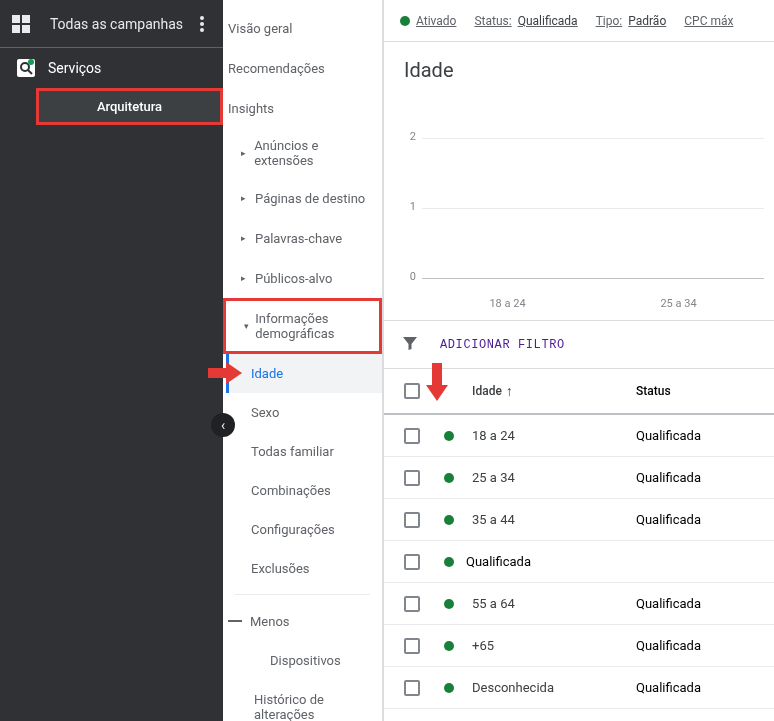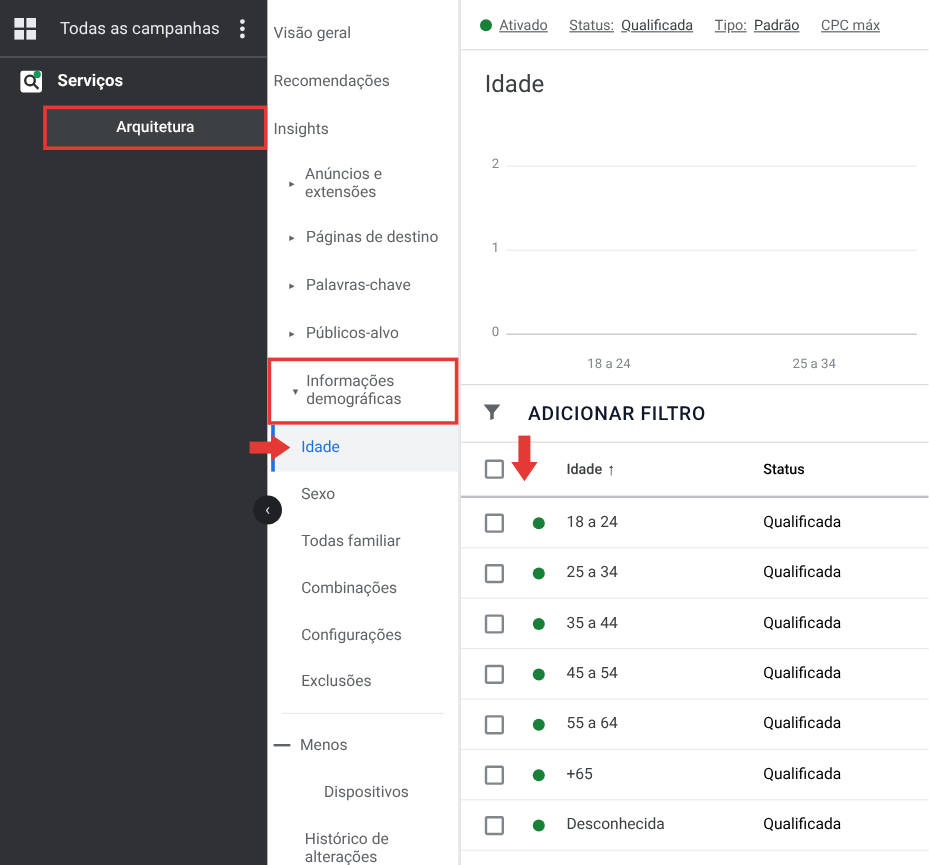--- a/index.html
+++ b/index.html
@@ -11,21 +11,21 @@
 .sd-header { display: flex; align-items: center; height: 48px; padding: 0 12px; border-bottom: 1px solid #5f6368; }
 .grid-icon { display: grid; grid-template-columns: 8px 8px; grid-template-rows: 8px 8px; gap: 2px; margin-right: 10px; }
 .grid-icon span { background: #e8eaed; }
 .sd-title { flex: 1; font-size: 14px; color: #e8eaed; }
 .dots-icon { width: 18px; display: flex; flex-direction: column; align-items: center; gap: 2px; }
 .dots-icon span { width: 4px; height: 4px; background: #e8eaed; border-radius: 50%; }
 .sd-subheader { display: flex; align-items: center; padding: 14px 12px; color: #9aa0a6; font-size: 13px; }
 .swap-icon { font-size: 16px; color: #e8eaed; }
 .sd-item { display: flex; align-items: center; height: 40px; padding: 0 16px; gap: 12px; cursor: pointer; }
 .mag-icon { display:inline-flex;align-items:center;justify-content:center; }
-.sd-item-label { color: #fff; font-size: 14px; font-weight: 700; }
+.sd-item-label { color: #fff; font-size: 14px; font-weight: 400; }
 .sd-sub { margin-left: 36px; }
 .sd-sub-item { padding: 8px 18px; color: #fff; font-weight: 500; font-size: 13px; cursor: pointer; background: #3c4043; border: 3px solid #e53935; position: relative; }
 
 .sidebar-dark { position: relative; text-align: center; }
 .collapse-handle { position: absolute; right: -12px; top: 413px; width: 24px; height: 24px; background: #202124; border-radius: 50%; display: flex; align-items: center; justify-content: center; color: #e8eaed; font-size: 14px; z-index: 5; }
 
 
 .panel-light { width: 160px; background: #fff; border-right: 1px solid #dadce0; padding-top: 8px; position: relative; overflow: visible; }
 .pl-item { display: flex; align-items: center; min-height: 40px; padding: 10px 12px 10px 18px; font-size: 13px; color: #5f6368; cursor: pointer; }
 .pl-item .arrow { width: 10px; margin-right: 4px; color: #5f6368; font-size: 9px; }
@@ -52,21 +52,21 @@
 
 .m-title { padding: 16px 20px 8px; font-size: 20px; font-weight: 400; color: #3c4043; }
 
 .m-chart { height: 230px; position: relative; padding: 10px 10px 0 40px; }
 .y-tick { position: absolute; left: 12px; font-size: 11px; color: #80868b; width: 20px; text-align: right; }
 .grid-line { position: absolute; left: 38px; right: 10px; border-top: 1px solid #e8eaed; }
 .x-labels { position: absolute; bottom: 10px; left: 38px; right: 10px; display: flex; justify-content: space-around; font-size: 11px; color: #80868b; }
 
 .m-filter { display: flex; align-items: center; height: 48px; padding: 0 16px; gap: 20px; border-top: 1px solid #dadce0; }
 .funnel { color: #5f6368; }
-.m-filter-label { font-size: 16px; font-weight: 500; letter-spacing: 0.6px; color: #0f172a; }
+.m-filter-label { font-size: 12px; font-weight: 500; letter-spacing: 0.6px; color: #4c1d95; font-family: Liberation Mono, monospace; }
 
 .m-table { border-top: 1px solid #dadce0; }
 .m-row { display: flex; align-items: center; height: 42px; padding: 0 8px; border-bottom: 1px solid #e8eaed; font-size: 13px; position: relative; }
 .m-row.header { border-bottom: 2px solid #bdc1c6; font-size: 12px; font-weight: 500; color: #3c4043; height: 46px; }
 .cell-cb { width: 40px; display: flex; justify-content: center; align-items: center; }
 .chk { width: 16px; height: 16px; border: 2px solid #80868b; border-radius: 2px; }
 .cell-dot { width: 34px; display: flex; justify-content: center; align-items: center; }
 .cell-name { flex: 0 0 170px; padding-left: 6px; color: #3c4043; display:flex; align-items:center; gap:4px; }
 .cell-name .sort { font-size: 14px; }
 .cell-status { flex: 1; color: #000000; }
@@ -250,21 +250,20 @@
         <div class="cell-name">35 a 44</div>
         <div class="cell-status">Qualificada</div>
       </div>
       <div class="m-row">
         <div class="cell-cb">
             <div class="chk"></div>
           </div>
         <div class="cell-dot">
             <span class="dot dot-green"></span>
           </div>
-        <div class="cell-name">45 a 54</div>
         <div class="cell-status">Qualificada</div>
       </div>
       <div class="m-row">
         <div class="cell-cb">
             <div class="chk"></div>
           </div>
         <div class="cell-dot">
             <span class="dot dot-green"></span>
           </div>
         <div class="cell-name">55 a 64</div>

